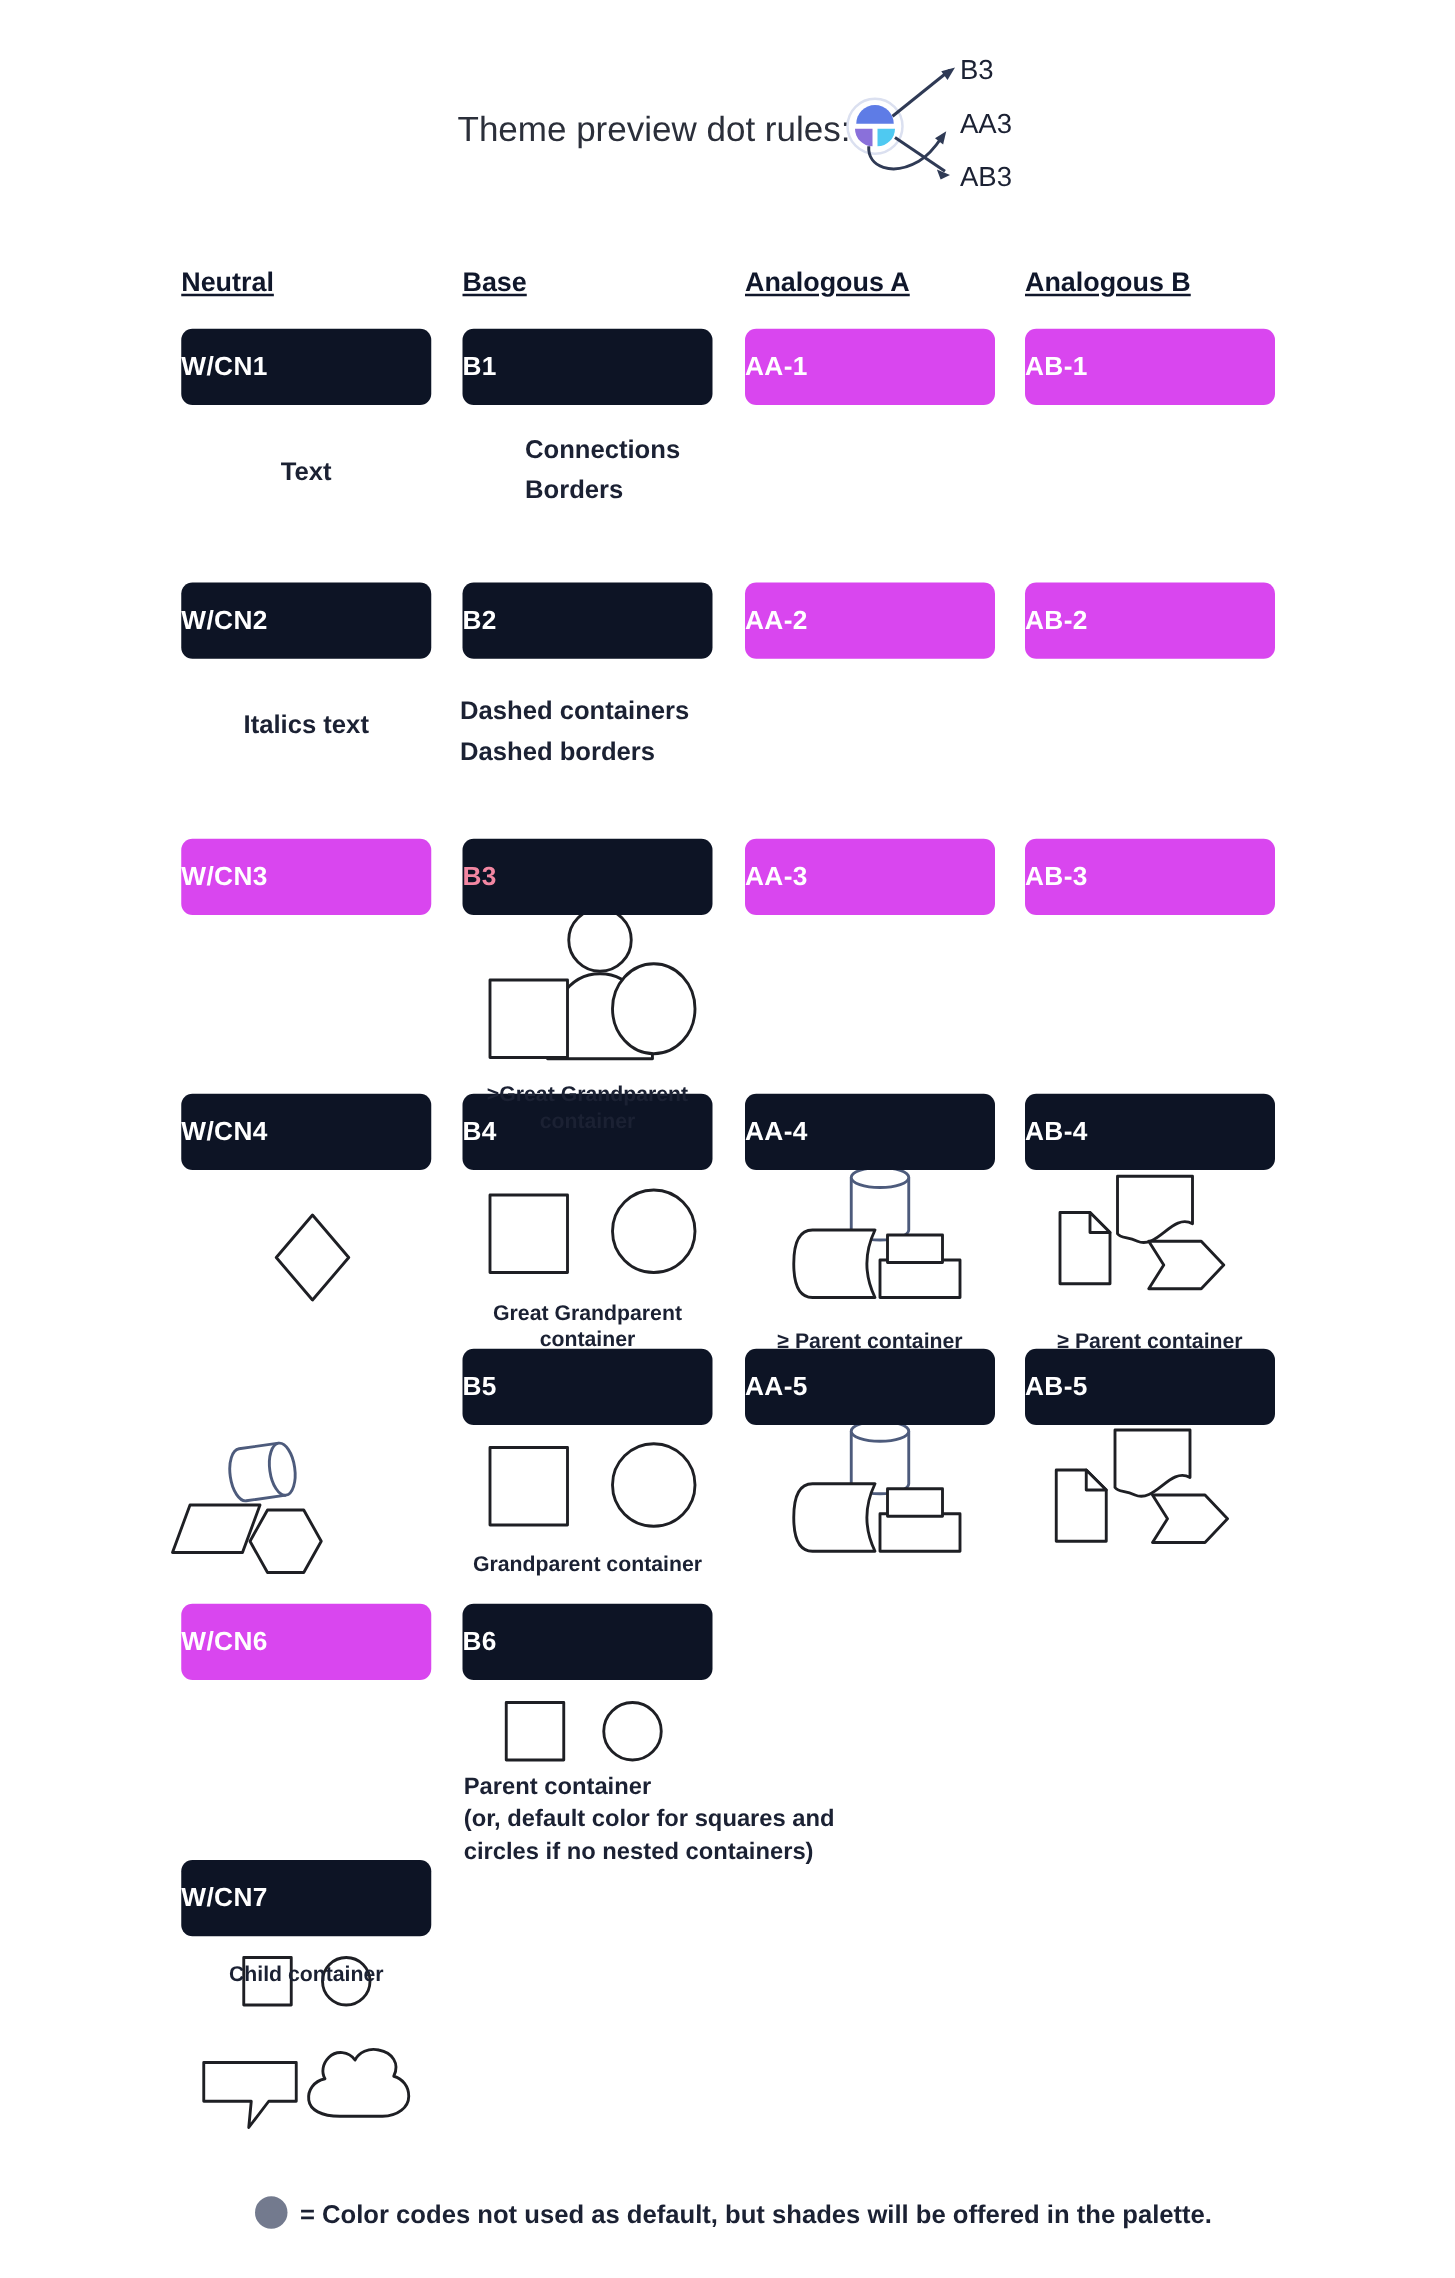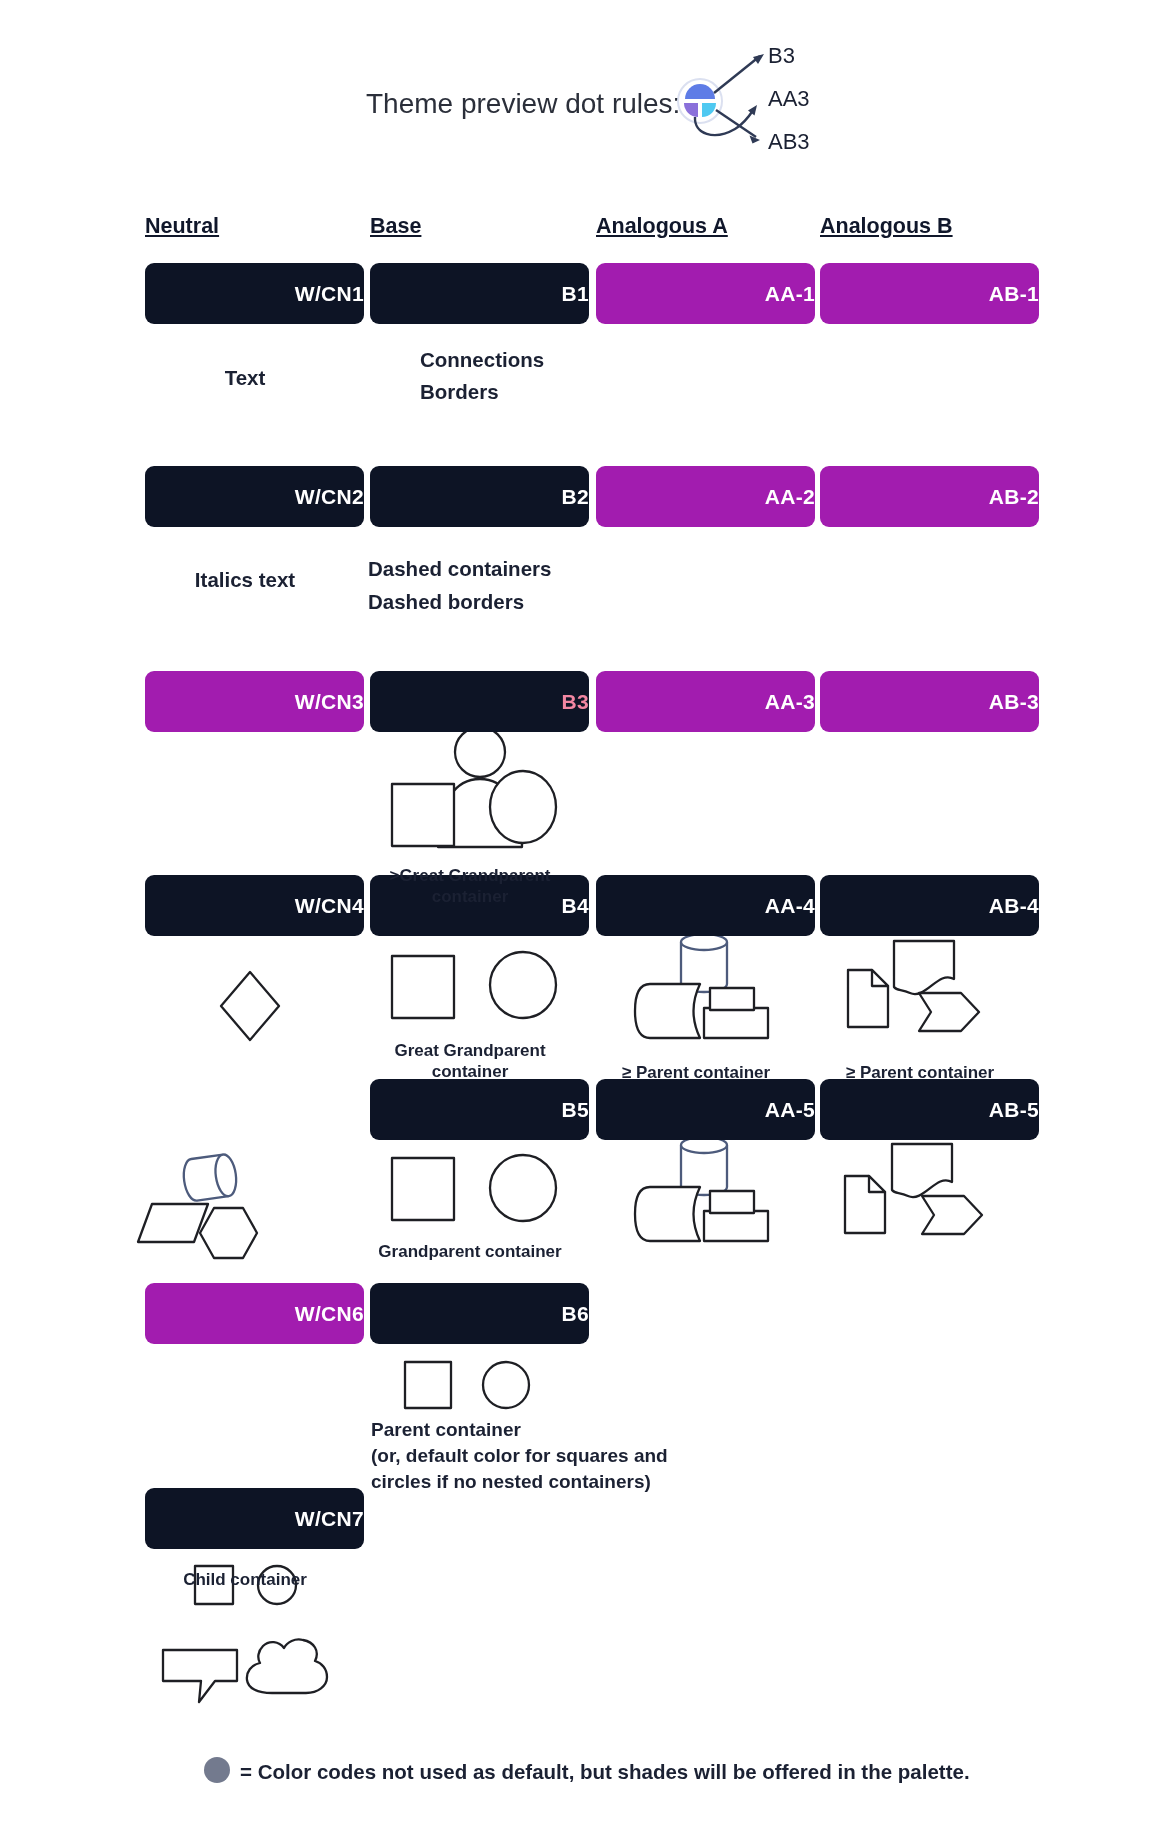--- a/index.html
+++ b/index.html
@@ -2,24 +2,24 @@
 <html><head>
 <meta charset="utf-8">
 <style>
   html,body{margin:0;padding:0;background:#ffffff;}
   .page{position:relative;width:1164px;height:1822px;background:#fff;overflow:hidden;
         font-family:"Liberation Sans", sans-serif;}
   .title{position:absolute;font:400 28px/1.2 "Liberation Sans", sans-serif;color:#2b2f3a;z-index:2;}
   .dot-label{position:absolute;font:400 22px/1.1 "Liberation Sans", sans-serif;color:#1b2133;z-index:2;}
   .hdr{position:absolute;width:200px;
        font:700 21.5px/1.2 "Liberation Sans", sans-serif;color:#10172b;z-index:2;text-decoration:underline;}
-  .sw{position:absolute;width:219px;height:61px;border-radius:9px;color:#ffffff;
-      font:700 21px/61px "Liberation Sans", sans-serif;text-align:right;letter-spacing:.3px;z-index:2;}
+  .sw{position:absolute;width:200px;height:61px;border-radius:9px;color:#ffffff;
+      font:700 21px/61px "Liberation Sans", sans-serif;text-align:left;letter-spacing:.3px;z-index:2;}
   .sw.dark{background:#0d1425;}
-  .sw.gray{background:#a21caf;}
+  .sw.gray{background:#d946ef;}
   .sw.pink{color:#f287a2;}
   .cap{position:absolute;font:700 20.5px/1.25 "Liberation Sans", sans-serif;color:#1b2133;z-index:3;}
   .cap.center{width:200px;text-align:center;margin-top:18px;}
   .cap.small{font-size:17px;}
   .cap.tiny{font-size:19px;}
   .shapes{position:absolute;left:0;top:0;z-index:1;}
   .ln{fill:#ffffff;stroke:#1e1f24;stroke-width:2.3;stroke-linejoin:round;}
   .lnb{fill:#ffffff;stroke:#4d5b7c;stroke-width:2.3;stroke-linejoin:round;}
   .arrow{fill:none;stroke:#2f3a55;stroke-width:2.4;}
   .ahead{fill:#2f3a55;stroke:none;}

